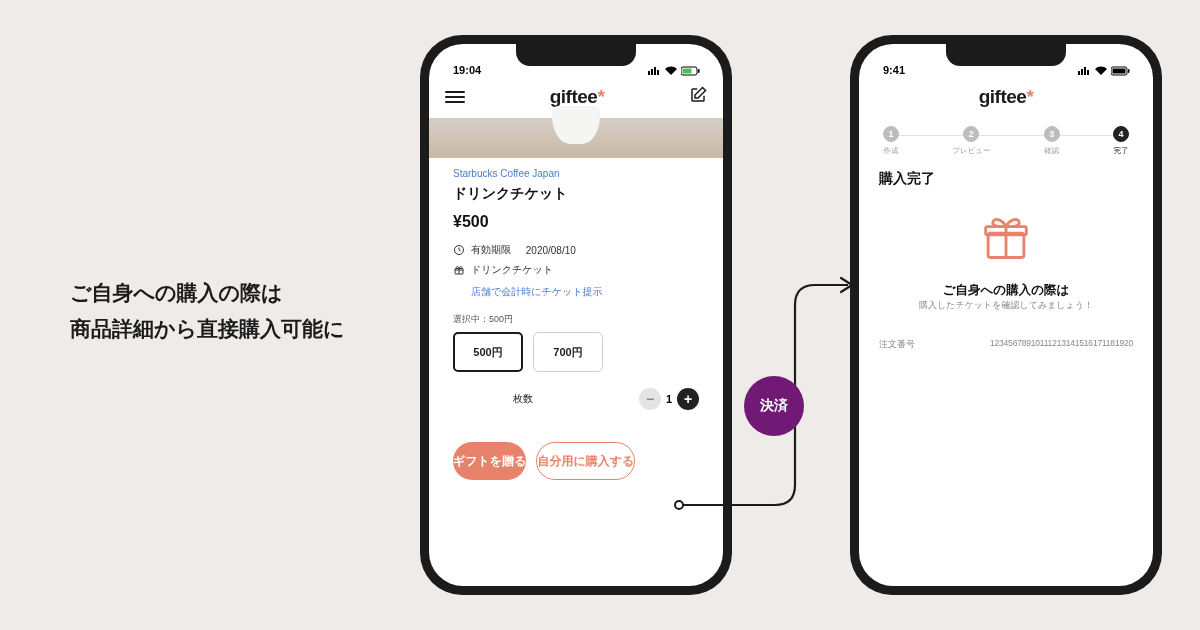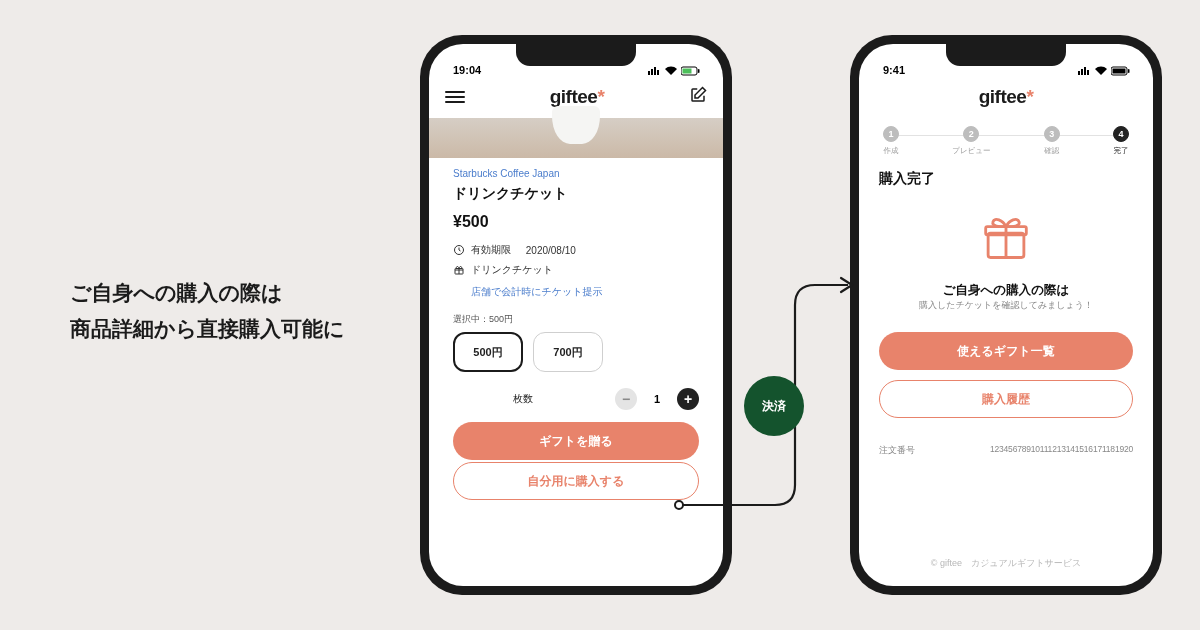--- a/index.html
+++ b/index.html
@@ -105,39 +105,39 @@
   .price { font-size: 16px; font-weight: 700; margin-top: 10px; color: #111; }
   .meta { margin-top: 12px; font-size: 10px; color: #333; display: flex; flex-direction: column; gap: 6px; }
   .meta-row { display: flex; align-items: center; gap: 6px; }
   .meta-icon { width: 12px; height: 12px; flex-shrink: 0; }
   .sub-link { color: #4b7dcc; font-size: 10px; margin-left: 18px; margin-top: 2px; }
   .selecting { margin-top: 14px; font-size: 9px; color: #555; }
   .option-row { display: flex; gap: 10px; margin-top: 6px; }
   .opt {
     width: 70px; height: 40px;
     border: 1px solid #cfcfcf;
-    border-radius: 12px;
+    border-radius: 5px;
     display: flex; align-items: center; justify-content: center;
     font-size: 11px; font-weight: 600; color: #222;
   }
   .opt.active { border: 2px solid #1b1b1b; }
   .qty-row {
     display: flex; align-items: center; justify-content: flex-end;
-    gap: 12px; margin-top: 16px; font-size: 11px;
+    margin-top: 16px; font-size: 11px;
   }
   .qty-label { margin-right: auto; margin-left: 60px; color:#222; font-size:10px;}
   .qty-btn {
     width: 22px; height: 22px; border-radius: 50%;
     display: flex; align-items: center; justify-content: center;
     font-size: 14px; font-weight: 700;
   }
   .qty-minus { background: #e4e4e4; color: #888; }
   .qty-plus { background: #222; color: #fff; }
   .qty-val { width: 16px; text-align: center; font-weight: 600; }
-  .cta-col { margin-top: 12px; display: flex; flex-direction: column; gap: 2px; }
+  .cta-col { margin-top: 32px; display: flex; gap: 10px; }
   .btn {
     height: 38px; border-radius: 22px;
     display: flex; align-items: center; justify-content: center;
     font-size: 12px; font-weight: 600;
   }
   .btn-primary { background: #e8836b; color: #fff; }
   .btn-outline { background: #fff; border: 1.5px solid #e8836b; color: #e8836b; position: relative; }
   .wishlist { text-align: center; font-size: 11px; color: #4b7dcc; margin-top: 14px; }
 
   
@@ -203,25 +203,25 @@
     width: 10px; height: 10px;
     background: #fff;
     border: 2px solid #1b1b1b;
     border-radius: 50%;
     z-index: 4;
   }
   .badge {
     position: absolute;
     left: 744px; top: 376px;
     width: 60px; height: 60px;
-    background: #14532d;
+    background: #701a75;
     border-radius: 50%;
     color: #fff;
     display: flex; align-items: center; justify-content: center;
-    font-size: 12px; font-weight: 600;
+    font-size: 14px; font-weight: 600;
     z-index: 5;
   }
 </style>
 </head>
 <body>
 
 <div class="headline">
   <div>ご自身への購入の際は</div>
   <div>商品詳細から直接購入可能に</div>
 </div>
@@ -348,29 +348,24 @@
           <rect x="10" y="26" width="44" height="30" rx="3"></rect>
           <rect x="7" y="18" width="50" height="10" rx="2"></rect>
           <line x1="32" y1="18" x2="32" y2="56"></line>
           <path d="M32 18 C 28 10, 18 6, 16 12 C 14 18, 24 18, 32 18"></path>
           <path d="M32 18 C 36 10, 46 6, 48 12 C 50 18, 40 18, 32 18"></path>
         </svg>
       </span>
       <div class="complete-h">ご自身への購入の際は</div>
       <div class="complete-sub">購入したチケットを確認してみましょう！</div>
     </div>
-    <div class="p2-btns">
-      <div class="btn btn-primary">使えるギフト一覧</div>
-      <div class="btn btn-outline">購入履歴</div>
-    </div>
     <div class="order-row">
       <span>注文番号</span>
       <span class="num">12345678910111213141516171181920</span>
     </div>
-    <div class="footer2">© giftee　カジュアルギフトサービス</div>
   </div>
 </div>
 
 <div class="arrow-dot"></div>
 <svg class="arrow-svg" width="200" height="260">
   <path d="M 5 230 L 100 230 Q 120 230 120 210 L 120 30 Q 120 10 140 10 L 173 10" fill="none" stroke="#1b1b1b" stroke-width="2.2"></path>
   <path d="M 166 3 L 177 10 L 166 17" fill="none" stroke="#1b1b1b" stroke-width="2.2" stroke-linecap="round" stroke-linejoin="round"></path>
 </svg>
 <div class="badge">決済</div>
 

